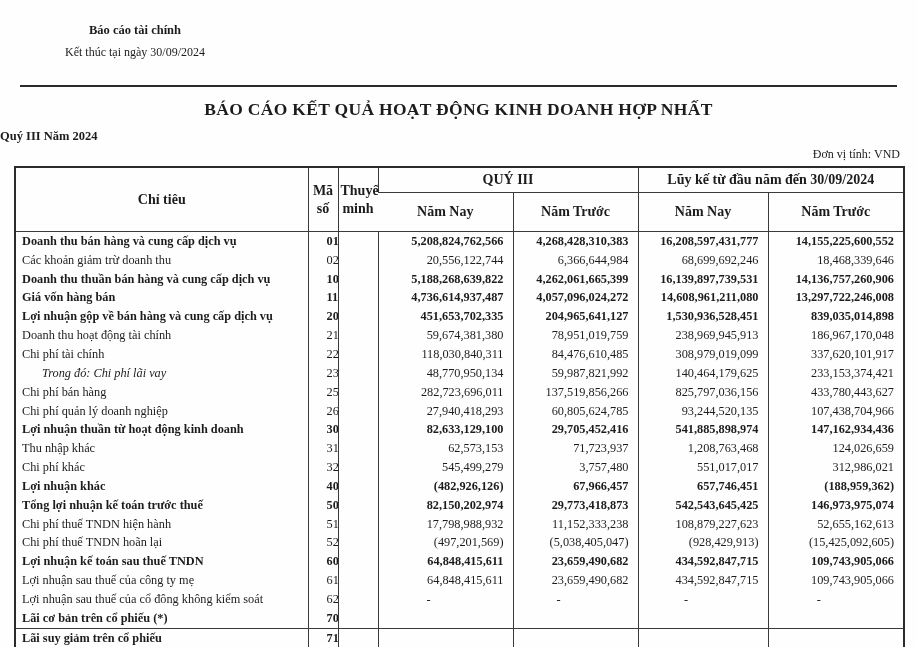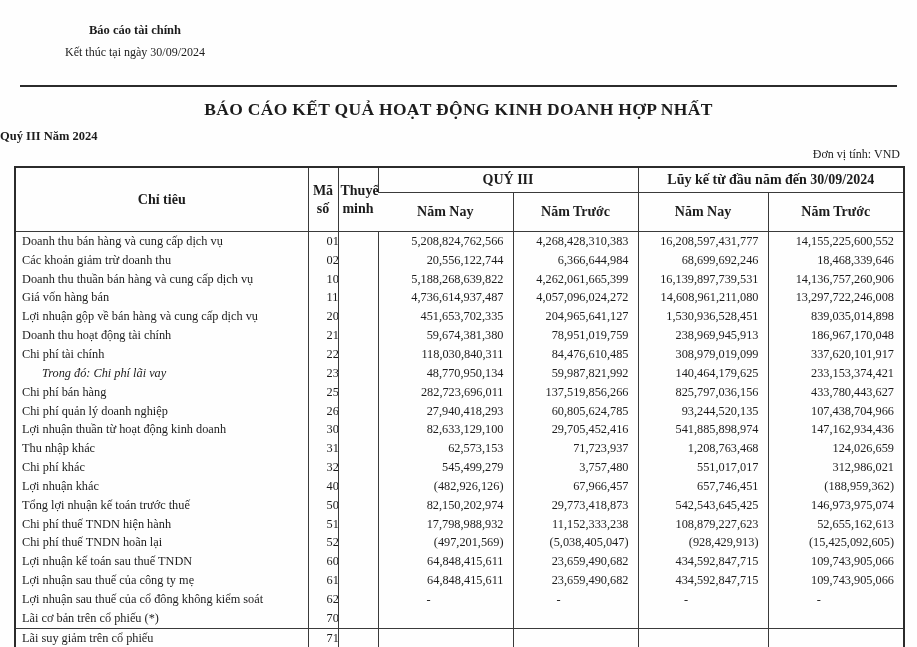--- a/index.html
+++ b/index.html
@@ -39,21 +39,21 @@
   thead th { font-size:14px; font-weight:bold; text-align:center; vertical-align:middle;
              white-space:normal; line-height:1.25; padding:1px 2px; }
   thead tr.sub-row th { border-top:1px solid #3a3a3a; height:36px; }
   thead th.span2 { height:22px; }
   thead { border-bottom:1.5px solid #3a3a3a; }
 
   tbody td { font-size:12.3px; height:18.85px; padding:0 9px 0 6px; vertical-align:middle; }
   tbody td.num { text-align:right; }
   tbody td.num.dash { text-align:center; padding-right:40px; }
   tbody td.code { text-align:right; padding:0 18px; }
-  tbody tr.bold { font-weight:normal;margin-left:17px; }
+  tbody tr.bold { font-weight:bold;margin-left:17px; }
   tbody tr.italic td.label { font-style:italic; padding-left:26px; }
   tbody tr.sep-above td { border-top:1px solid #3a3a3a; }
 </style>
 </head>
 <body>
 
 <div class="page">
 
   <div class="doc-header">
     <div class="dh-right">

